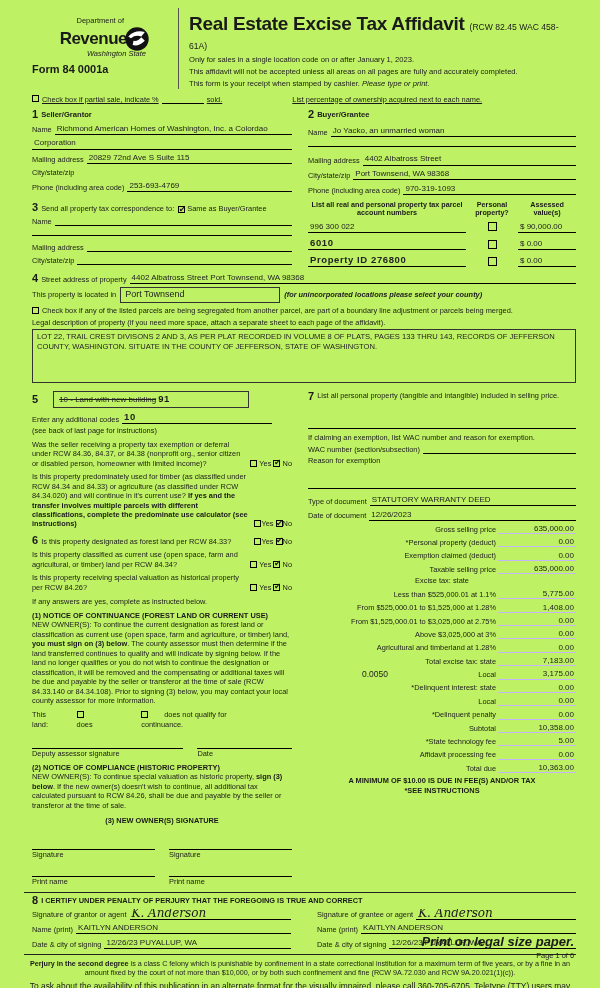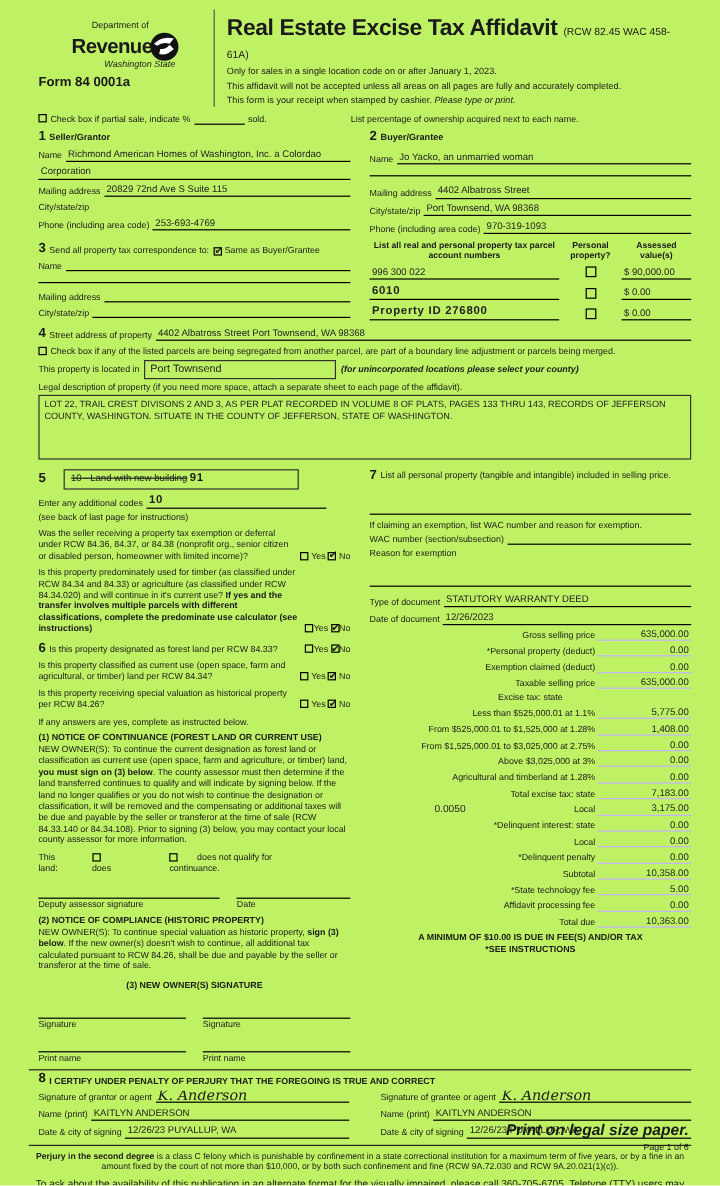--- a/index.html
+++ b/index.html
@@ -28,21 +28,21 @@
   
   .cb{display:inline-block; width:7px; height:7px; border:1px solid #000; position:relative; vertical-align:-1px; flex:none;}
   .cb.checked::after{content:"✔"; position:absolute; left:-0.5px; top:-2.5px; font-size:8.5px; line-height:1;}
   .uline{border-bottom:1px solid #000; flex:1; min-width:10px; padding:0 2px; white-space:nowrap; overflow:hidden;}
   .frow{display:flex; align-items:flex-end; margin-top:3.5px;}
   .lbl{white-space:nowrap; padding-right:3px;}
   .fill{font-size:8px; color:#222;}
   .fill-bold{font-weight:bold; font-size:9.5px; letter-spacing:0.6px;}
   .secnum{font-size:11px; font-weight:bold; padding-right:3px; line-height:1;}
   .sechead{font-weight:bold; font-size:7.6px;}
-  .partial{display:flex; margin-top:6px; margin-left:8px;}
+  .partial{display:flex; margin-top:6px; margin-left:8px;text-decoration:underline;}
   .shortline{border-bottom:1px solid #000; width:42px; margin:0 3px;}
   .right-note{margin-left:70px;}
   
   .twocol{display:flex; margin-top:5px;}
   .col-l{width:268px; flex:none; padding-left:8px;}
   .col-r{flex:1; padding-left:16px;}
   
   .parcel-head{display:flex; font-weight:bold; font-size:7.2px; text-align:center; margin-top:6px; line-height:1.15;}
   .ph1{width:158px;} .ph2{width:52px;} .ph3{flex:1;}
   .parcel-row{display:flex; align-items:flex-end; margin-top:4px;}
@@ -222,28 +222,28 @@
       </div>
     </div>
   </div>
 
   <div class="sec4">
     <div class="frow" style="margin-top:0;">
       <span class="secnum">4</span>
       <span class="lbl">Street address of property</span>
       <span class="uline fill">4402 Albatross Street Port Townsend, WA 98368</span>
     </div>
-    <div style="display:flex;align-items:flex-start;margin-top:3.5px;">
-      <span class="cb" style="margin-top:1px;"></span>
-      <span style="margin-left:3px;">Check box if any of the listed parcels are being segregated from another parcel, are part of a boundary line adjustment or parcels being merged.</span>
-    </div>
     <div style="display:flex;align-items:center;margin-top:3px;">
       <span>This property is located in</span>
       <span class="located-box fill">Port Townsend</span>
       <span class="bi">(for unincorporated locations please select your county)</span>
+    </div>
+    <div style="display:flex;align-items:flex-start;margin-top:3.5px;">
+      <span class="cb" style="margin-top:1px;"></span>
+      <span style="margin-left:3px;">Check box if any of the listed parcels are being segregated from another parcel, are part of a boundary line adjustment or parcels being merged.</span>
     </div>
     <div style="margin-top:2px;">Legal description of property (if you need more space, attach a separate sheet to each page of the affidavit).</div>
     <div class="legalbox fill">LOT 22, TRAIL CREST DIVISONS 2 AND 3, AS PER PLAT RECORDED IN VOLUME 8 OF PLATS, PAGES 133 THRU 143, RECORDS OF JEFFERSON COUNTY, WASHINGTON. SITUATE IN THE COUNTY OF JEFFERSON, STATE OF WASHINGTON.</div>
   </div>
 
   <div class="twocol" style="margin-top:8px;">
     <div class="col-l">
       <div style="display:flex;align-items:center;">
         <span class="secnum">5</span>
         <span class="code-box">

